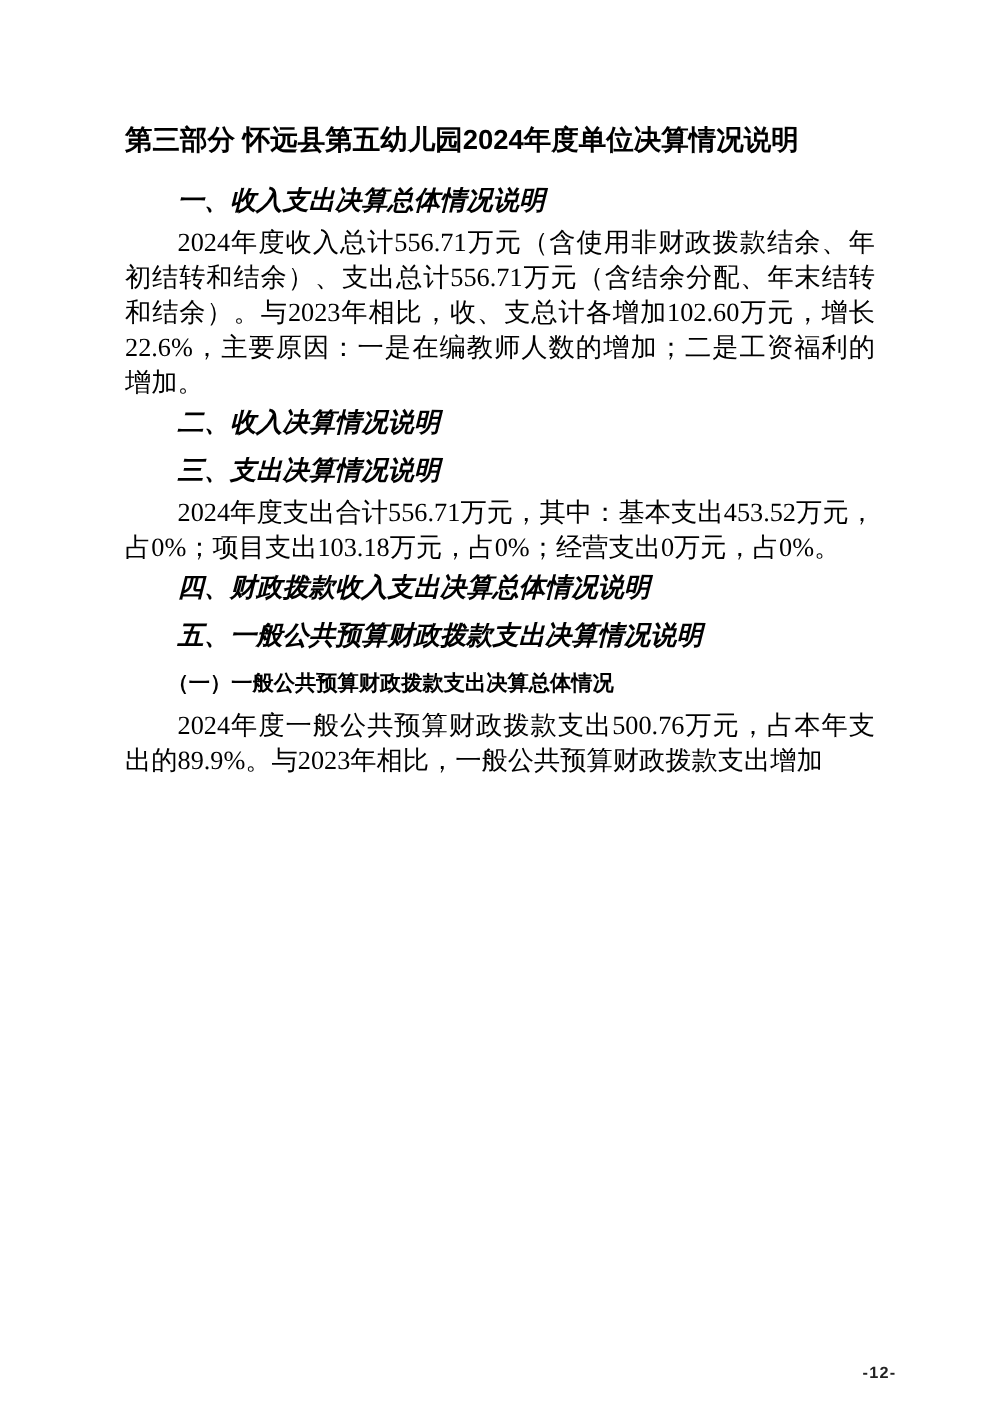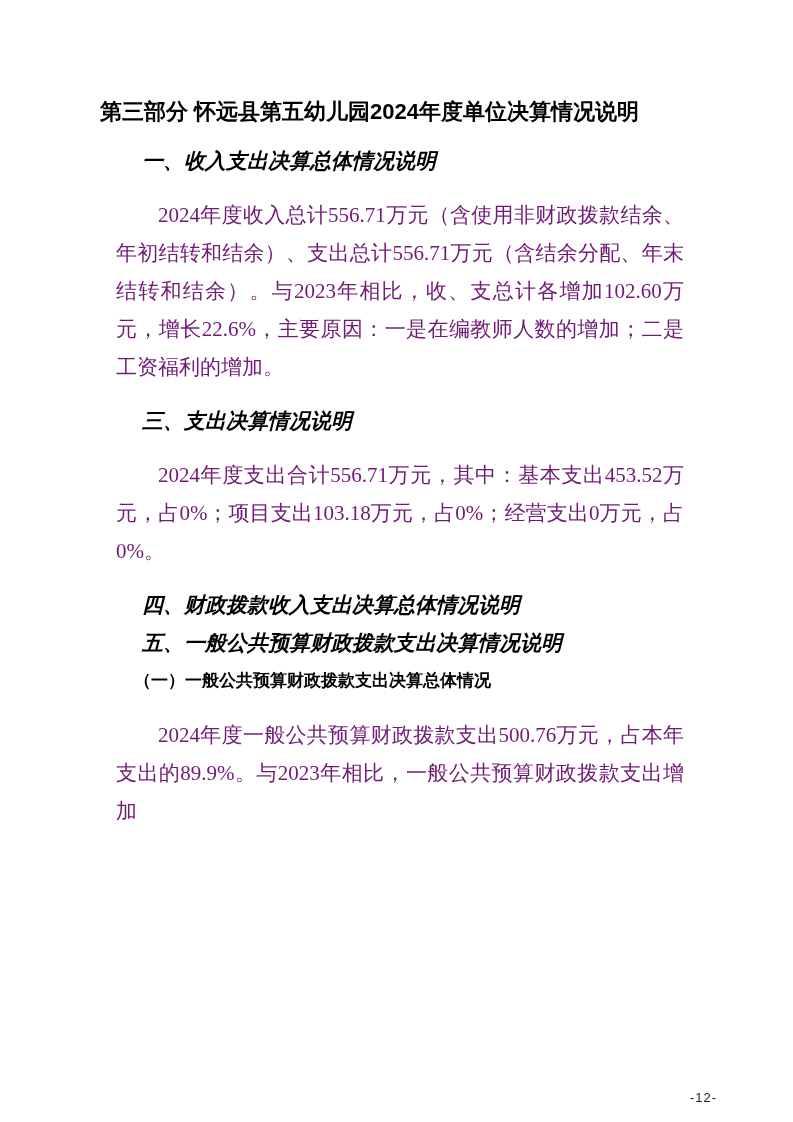--- a/index.html
+++ b/index.html
@@ -46,50 +46,52 @@
     font-family: "Liberation Serif", "DejaVu Serif", serif;
     font-weight: bold;
     font-size: 17px;
     line-height: 38px;
     text-indent: 2em;
     color: #000000;
     margin: 0;
   }
   p.body-para {
     font-size: 21px;
-    line-height: 38px;
+    line-height: 28px;
     text-indent: 2em;
     text-align: justify;
-    margin: 16px;
-    color: #701a75;
+    margin: 0;
+    color: #000000;
   }
   .page-number {
     position: absolute;
     left: 690px;
     top: 1090px;
     font-size: 13px;
     letter-spacing: 1px;
     color: #222222;
     font-family: "Liberation Sans", "DejaVu Sans", sans-serif;
+    font-weight: bold;
   }
 </style>
 </head>
 <body>
 
 <div class="page">
   <div class="content">
 
     <h1 class="doc-title">第三部分 怀远县第五幼儿园2024年度单位决算情况说明</h1>
 
     <div class="section">
       <h2 class="sec-heading">一、收入支出决算总体情况说明</h2>
       <p class="body-para">2024年度收入总计556.71万元（含使用非财政拨款结余、年初结转和结余）、支出总计556.71万元（含结余分配、年末结转和结余）。与2023年相比，收、支总计各增加102.60万元，增长22.6%，主要原因：一是在编教师人数的增加；二是工资福利的增加。</p>
     </div>
 
     <div class="section">
+      <h2 class="sec-heading">二、收入决算情况说明</h2>
     </div>
 
     <div class="section">
       <h2 class="sec-heading">三、支出决算情况说明</h2>
       <p class="body-para">2024年度支出合计556.71万元，其中：基本支出453.52万元，占0%；项目支出103.18万元，占0%；经营支出0万元，占0%。</p>
     </div>
 
     <div class="section">
       <h2 class="sec-heading">四、财政拨款收入支出决算总体情况说明</h2>
     </div>

